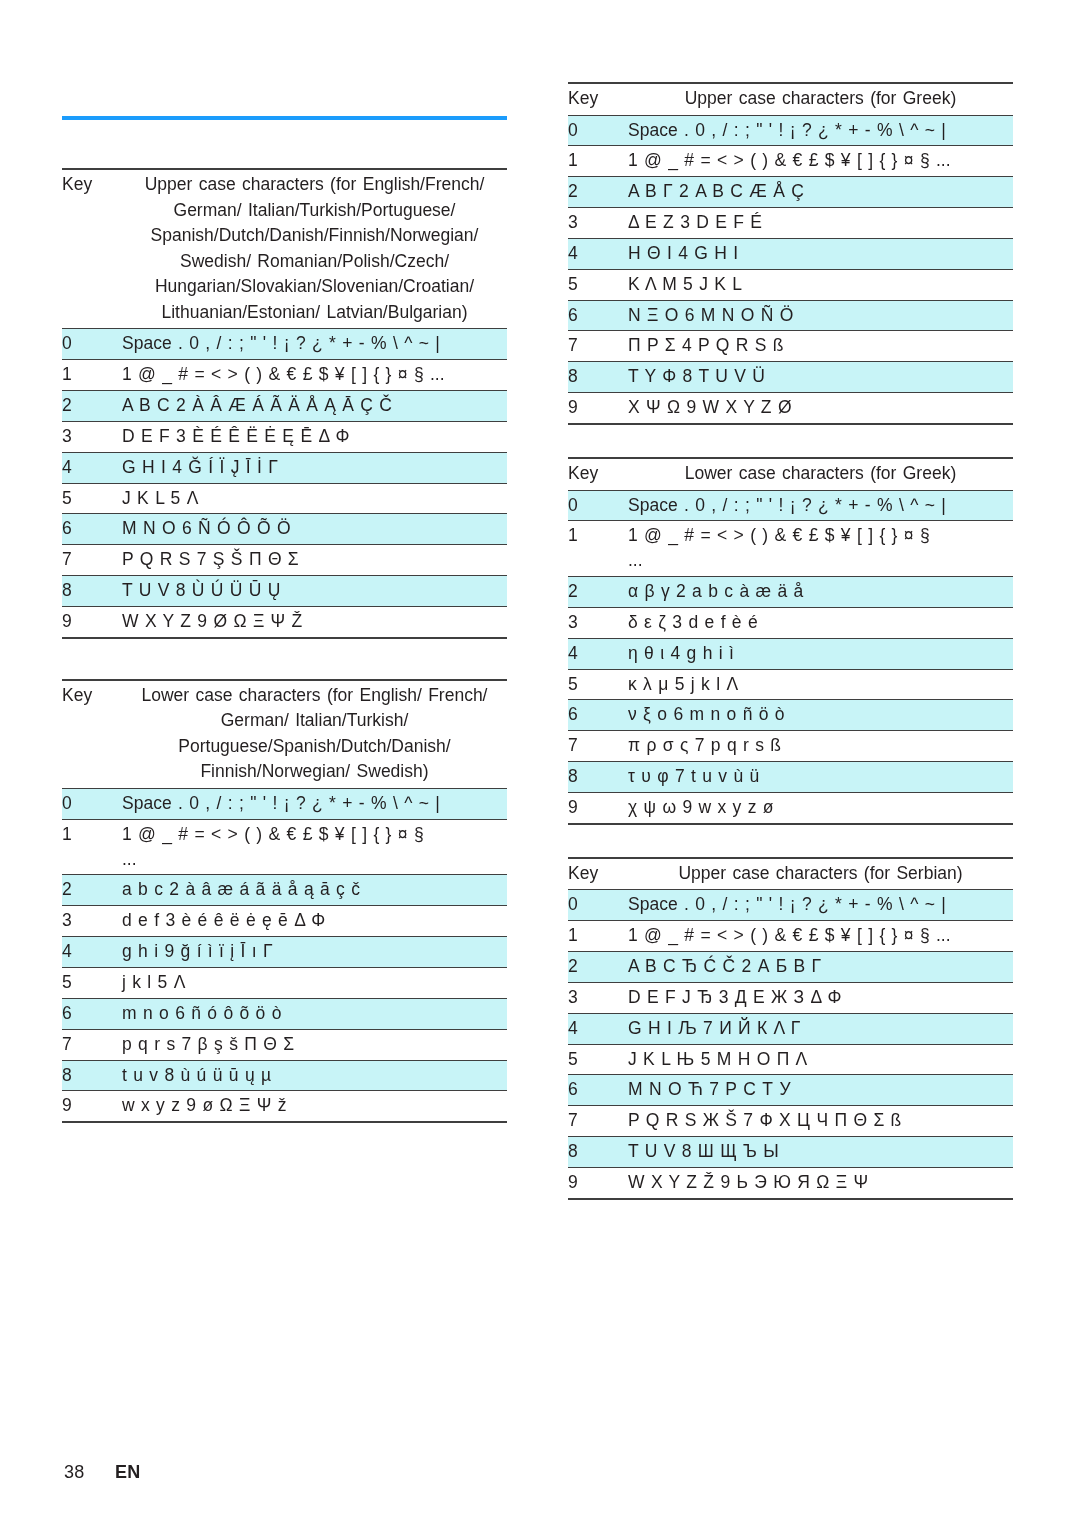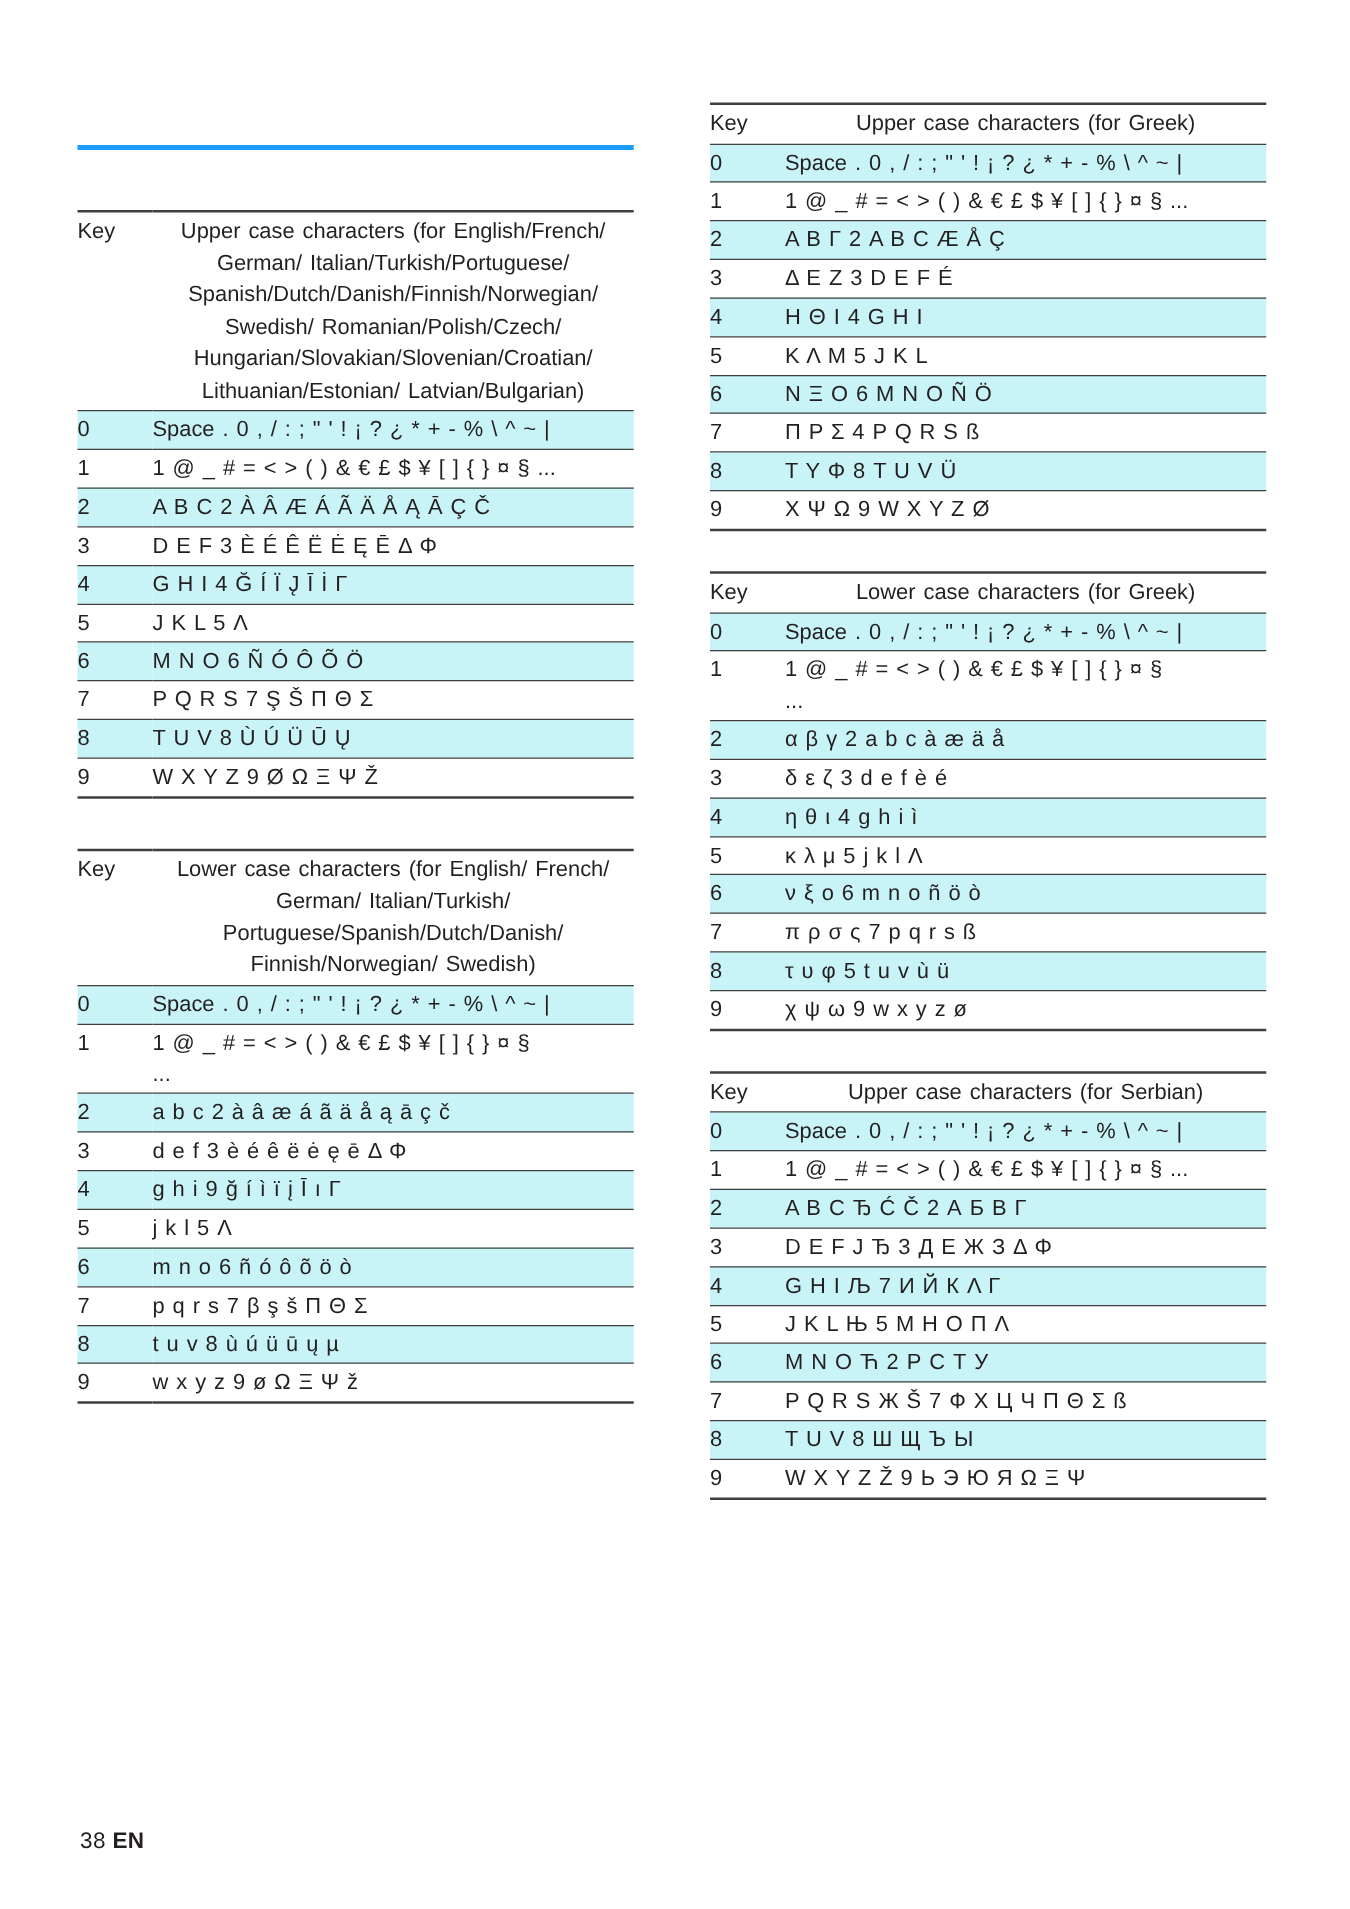--- a/index.html
+++ b/index.html
@@ -118,21 +118,21 @@
   
   .footer {
     position: absolute;
     left: 64px;
     bottom: 44px;
     font-size: 18px;
     color: #231f20;
     letter-spacing: 0.3px;
   }
   .footer .pg { }
-  .footer .lang { font-weight: bold; }
+  .footer .lang { font-weight: bold; margin-left: 25px; }
 </style>
 </head>
 <body>
 
 <div class="page">
 
   <div class="col-left">
 
 
     <div class="rule-blue"></div>
@@ -328,21 +328,21 @@
         <tr class="row shade">
           <td class="c-key">6</td>
           <td class="c-val">ν ξ ο 6 m n o ñ ö ò</td>
         </tr>
         <tr class="row">
           <td class="c-key">7</td>
           <td class="c-val">π ρ σ ς 7 p q r s ß</td>
         </tr>
         <tr class="row shade">
           <td class="c-key">8</td>
-          <td class="c-val">τ υ φ 5 t u v ù ü</td>
+          <td class="c-val">τ υ φ 7 t u v ù ü</td>
         </tr>
         <tr class="row last">
           <td class="c-key">9</td>
           <td class="c-val">χ ψ ω 9 w x y z ø</td>
         </tr>
       </tbody>
     </table>
 
     <table class="tbl next-r">
       <tbody>
@@ -369,21 +369,21 @@
         <tr class="row shade">
           <td class="c-key">4</td>
           <td class="c-val">G H I Љ 7 И Й К Λ Γ</td>
         </tr>
         <tr class="row">
           <td class="c-key">5</td>
           <td class="c-val">J K L Њ 5 М Н О П Λ</td>
         </tr>
         <tr class="row shade">
           <td class="c-key">6</td>
-          <td class="c-val">M N O Ћ 2 Р С Т У</td>
+          <td class="c-val">M N O Ћ 7 Р С Т У</td>
         </tr>
         <tr class="row">
           <td class="c-key">7</td>
           <td class="c-val">P Q R S Ж Š 7 Ф Х Ц Ч Π Θ Σ ß</td>
         </tr>
         <tr class="row shade">
           <td class="c-key">8</td>
           <td class="c-val">T U V 8 Ш Щ Ъ Ы</td>
         </tr>
         <tr class="row last">

